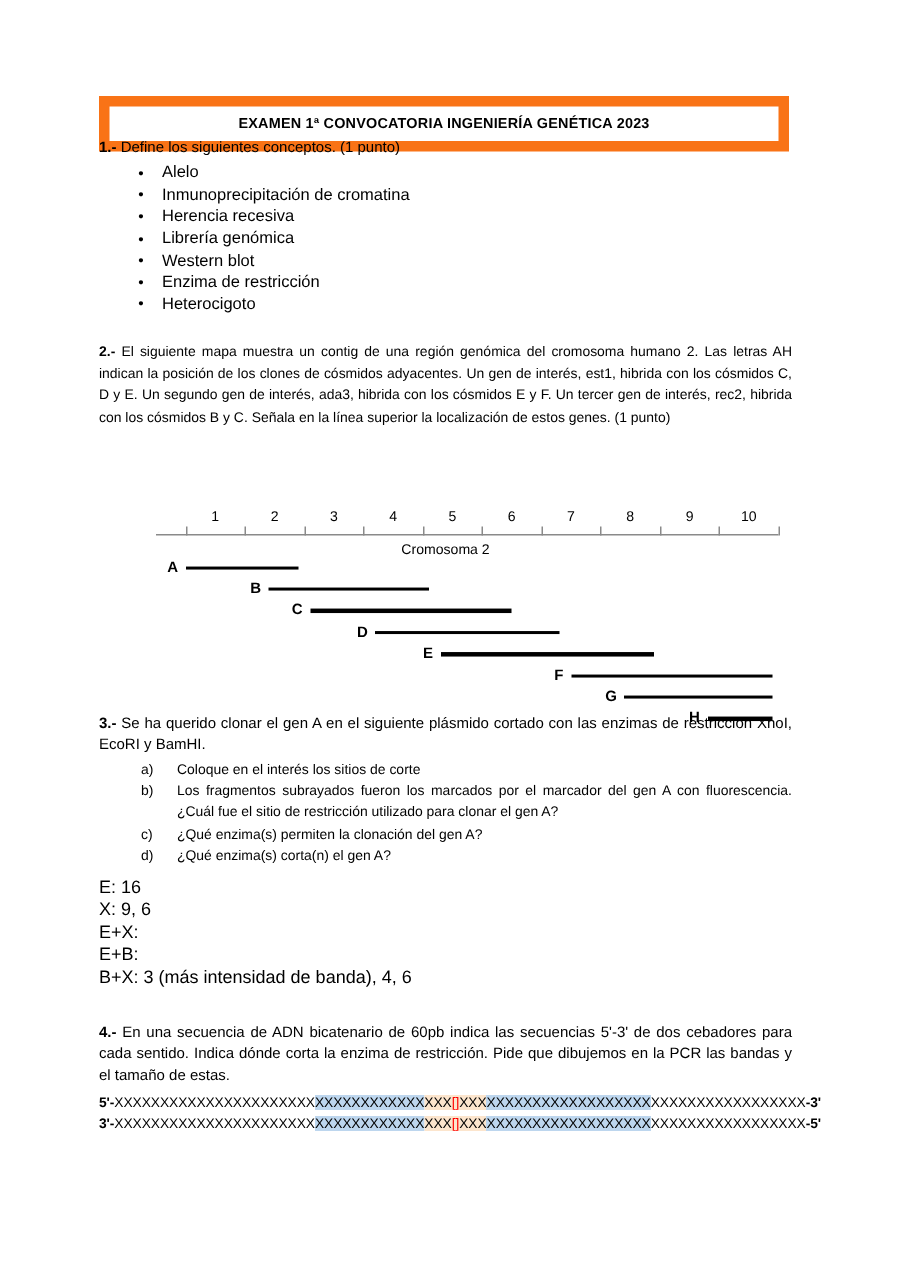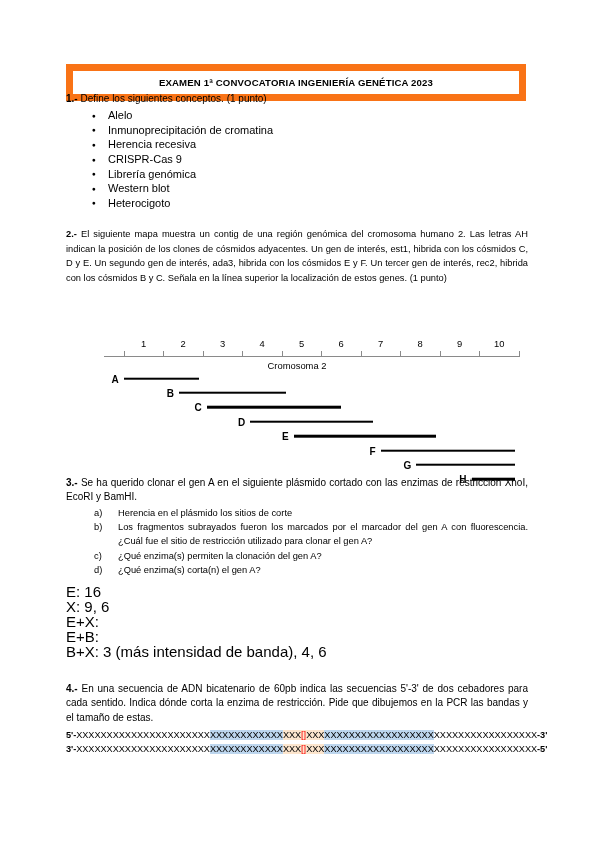--- a/index.html
+++ b/index.html
@@ -158,21 +158,21 @@
   ol.alpha li::before {
     counter-increment: alpha;
     content: counter(alpha, lower-alpha) ")";
     position: absolute;
     left: 28px;
   }
   .enzlist {
     margin-top: 6px;
   }
   .enzlist div {
-    font-size: 15px;
+    font-size: 12px;
     line-height: 15.2px;
   }
 
   
   .q4 {
     position: absolute;
     left: 66px;
     top: 682px;
     width: 462px;
   }
@@ -196,23 +196,23 @@
   <div class="title-box">
     <span class="title-text">EXAMEN 1ª CONVOCATORIA INGENIERÍA GENÉTICA 2023</span>
   </div>
 
   <div class="content">
     <div class="qline"><span class="qnum">1.-</span><span> Define los siguientes conceptos. (1 punto)</span></div>
     <ul class="bullets">
       <li>Alelo</li>
       <li>Inmunoprecipitación de cromatina</li>
       <li>Herencia recesiva</li>
-      <li>CRISPR-Cas 9</li>
       <li>Librería genómica</li>
       <li>Western blot</li>
+      <li>Enzima de restricción</li>
       <li>Heterocigoto</li>
     </ul>
 
     <div class="q2-para"><span class="qnum">2.-</span><span> El siguiente mapa muestra un contig de una región genómica del cromosoma humano 2. Las letras AH indican la posición de los clones de cósmidos adyacentes. Un gen de interés, est1, hibrida con los cósmidos C, D y E. Un segundo gen de interés, ada3, hibrida con los cósmidos E y F. Un tercer gen de interés, rec2, hibrida con los cósmidos B y C. Señala en la línea superior la localización de estos genes. (1 punto)</span></div>
   </div>
 
   <div class="diagram">
     <div class="ruler-line"></div>
     <div id="ruler-ticks">
         <div class="ticknum" style="left: 77.5238px;">1</div>
@@ -270,21 +270,21 @@
         <div class="clone-row" style="top: 138.8px; left: 0px; right: 0px;">
           <span class="clone-label" style="left: 405.571px;">H</span>
           <span class="clone-bar" style="left: 405.571px; width: 43.4762px;"></span>
         </div>
       </div>
   </div>
 
   <div class="q3">
     <div class="qline"><span class="qnum">3.-</span><span> Se ha querido clonar el gen  A en el siguiente plásmido cortado con las enzimas de restricción XhoI, EcoRI y BamHI.</span></div>
     <ol class="alpha">
-      <li>Herencia en el plásmido los sitios de corte</li>
+      <li>Coloque en el interés los sitios de corte</li>
       <li>Los fragmentos subrayados fueron los marcados por el marcador del gen A con fluorescencia. ¿Cuál fue el sitio de restricción utilizado para clonar el gen A?</li>
       <li>¿Qué enzima(s) permiten la clonación del gen  A?</li>
       <li>¿Qué enzima(s) corta(n) el gen A?</li>
     </ol>
     <div class="enzlist">
       <div>E: 16</div>
       <div>X: 9, 6</div>
       <div>E+X:</div>
       <div>E+B:</div>
       <div>B+X: 3 (más intensidad de banda), 4, 6</div>

